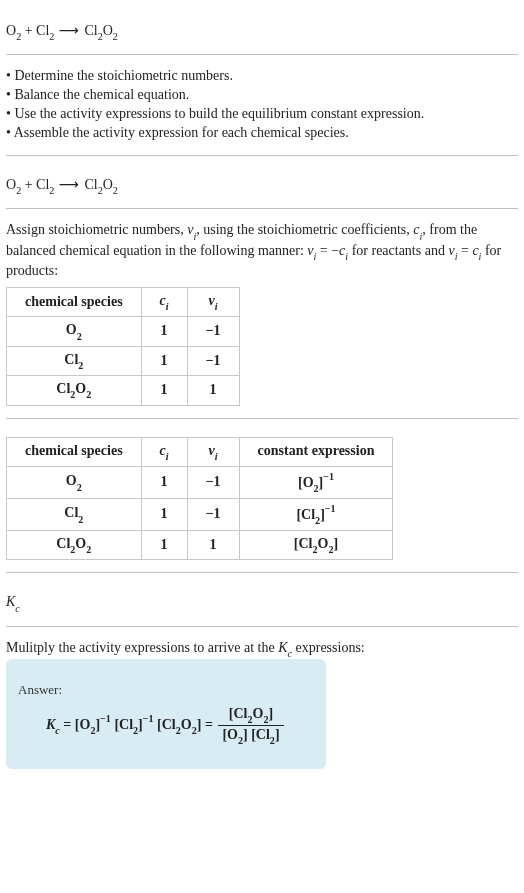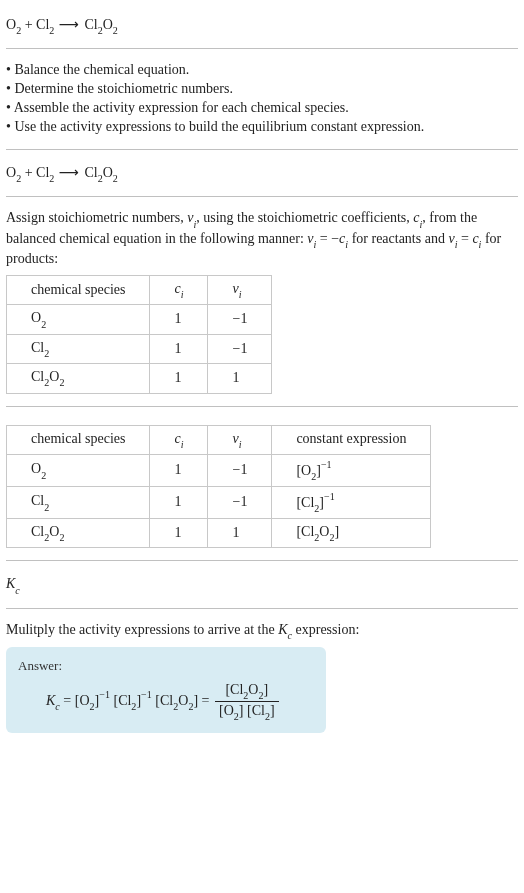--- a/index.html
+++ b/index.html
@@ -10,71 +10,70 @@
   background: #fff;
   width: 524px;
   padding: 8px 6px;
   line-height: 1.35;
 }
 .section { padding: 6px 0; }
 .hr { border-top: 1px solid #c0c0c0; margin: 6px 0; }
 .sub { font-size: 0.72em; vertical-align: sub; position: relative; top: 0.15em; }
 .sup { font-size: 0.72em; vertical-align: super; position: relative; top: -0.1em; }
 .it { font-style: italic; }
-.eq-line { margin-top: 2px; }
+.eq-line { margin-top: 8px; }
 table.data {
   border-collapse: collapse;
   margin-top: 6px;
   font-size: 14px;
 }
 table.data th, table.data td {
   border: 1px solid #c8c8c8;
-  padding: 4px 24px;
-  text-align: left;
-  font-weight: normal;
+  padding: 4px 18px;
+  text-align: center;
+  font-weight: bold;
   background: #fff;
 }
 table.data th { background: #fff; }
 .answer-box {
   background: #d8ecf3;
   border-radius: 6px;
-  padding: 10px 12px;
-  margin-top: 6px;
+  padding: 22px 12px;
   display: inline-block;
   min-width: 320px;
 }
 .answer-label { font-size: 13px; color: #333; }
 .frac {
   display: inline-block;
   vertical-align: middle;
   text-align: center;
   margin: 0 2px;
 }
 .frac .num { display: block; border-bottom: 1px solid #222; padding: 0 4px; }
 .frac .den { display: block; padding: 0 4px; }
 .arrow { letter-spacing: 1px; }
-.kc-line { margin-top: 6px; padding-left: 28px; }
+.kc-line { margin-top: 6px; padding-left: 28px; font-weight: bold; }
 .nowrap { white-space: nowrap; }
 </style>
 </head>
 <body>
 
 <div class="section">
   <div class="eq-line">
     <span><span>O</span><span class="sub">2</span></span><span> + </span><span><span>Cl</span><span class="sub">2</span></span><span class="arrow"> ⟶ </span><span><span>Cl</span><span class="sub">2</span><span>O</span><span class="sub">2</span></span>
   </div>
 </div>
 
 <div class="hr"></div>
 
 <div class="section">
+  <div>• Determine the stoichiometric numbers.</div>
   <div>• Balance the chemical equation.</div>
-  <div>• Determine the stoichiometric numbers.</div>
+  <div>• Use the activity expressions to build the equilibrium constant expression.</div>
   <div>• Assemble the activity expression for each chemical species.</div>
-  <div>• Use the activity expressions to build the equilibrium constant expression.</div>
 </div>
 
 <div class="hr"></div>
 
 <div class="section">
   <div class="eq-line">
     <span>O</span><span class="sub">2</span><span> + </span><span>Cl</span><span class="sub">2</span><span class="arrow"> ⟶ </span><span>Cl</span><span class="sub">2</span><span>O</span><span class="sub">2</span>
   </div>
 </div>
 
@@ -146,21 +145,21 @@
 <div class="hr"></div>
 
 <div class="section">
   <div class="eq-line"><span class="it">K</span><span class="sub it">c</span></div>
 </div>
 
 <div class="hr"></div>
 
 <div class="section">
   <div>
-    <span>Mulitply the activity expressions to arrive at the </span><span class="it">K</span><span class="sub it">c</span><span> expression:</span>
+    <span>Mulitply the activity expressions to arrive at the </span><span class="it">K</span><span class="sub it">c</span><span> expressions:</span>
   </div>
   <div class="answer-box">
     <div class="answer-label">Answer:</div>
     <div class="kc-line nowrap">
       <span class="it">K</span><span class="sub it">c</span><span> = </span><span>[O</span><span class="sub">2</span><span>]</span><span class="sup">−1</span><span> [Cl</span><span class="sub">2</span><span>]</span><span class="sup">−1</span><span> [Cl</span><span class="sub">2</span><span>O</span><span class="sub">2</span><span>] </span><span>= </span><span class="frac"><span class="num"><span>[Cl</span><span class="sub">2</span><span>O</span><span class="sub">2</span><span>]</span></span><span class="den"><span>[O</span><span class="sub">2</span><span>]</span><span> [Cl</span><span class="sub">2</span><span>]</span></span></span>
     </div>
   </div>
 </div>
 
 </body></html>

